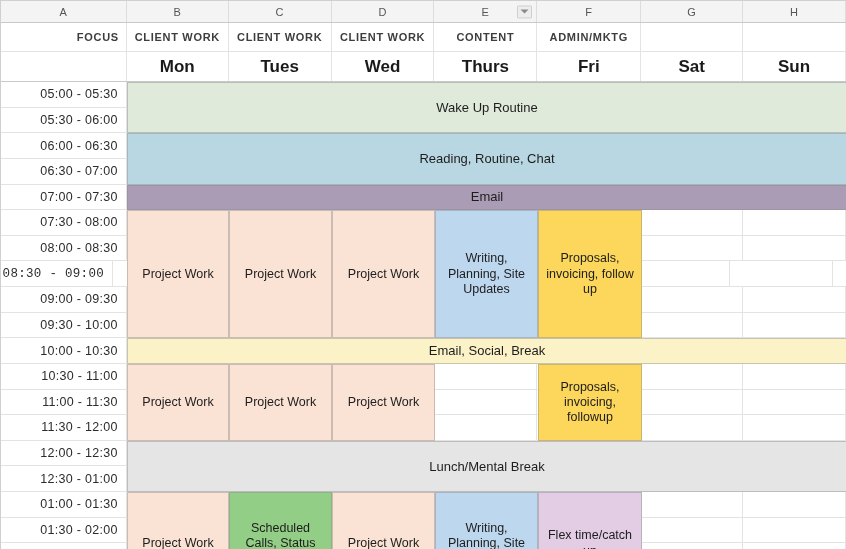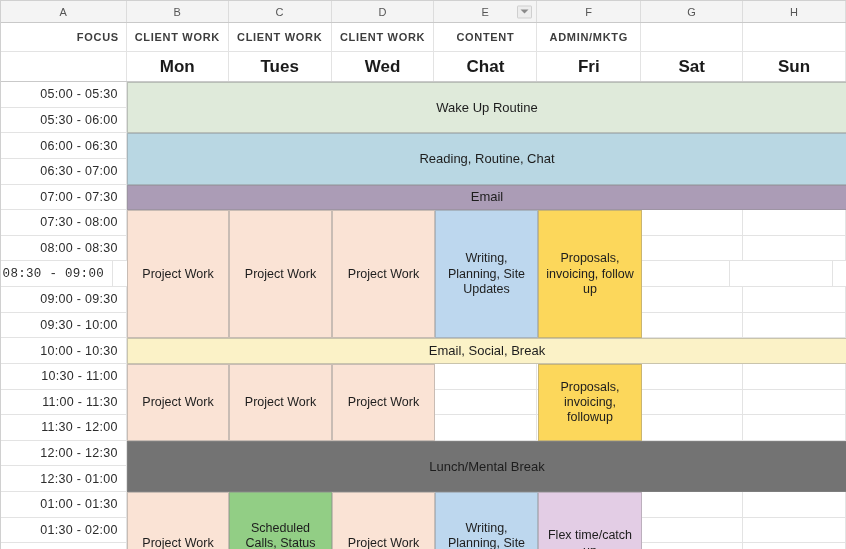--- a/index.html
+++ b/index.html
@@ -188,21 +188,21 @@
       <div class="cell" style="width: 102px;">
         <span>Mon</span>
       </div>
       <div class="cell" style="width: 103px;">
         <span>Tues</span>
       </div>
       <div class="cell" style="width: 103px;">
         <span>Wed</span>
       </div>
       <div class="cell" style="width: 103px;">
-        <span>Chat</span>
+        <span>Thurs</span>
       </div>
       <div class="cell" style="width: 104px;">
         <span>Fri</span>
       </div>
       <div class="cell" style="width: 102px;">
         <span>Sat</span>
       </div>
       <div class="cell" style="width: 103px;">
         <span>Sun</span>
       </div>
@@ -738,21 +738,21 @@
         </div>
         <div class="block" style="left: 228px; width: 103px; top: 282.04px; height: 76.92px; background: rgb(250, 227, 213);">
           <span>Project Work</span>
         </div>
         <div class="block" style="left: 331px; width: 103px; top: 282.04px; height: 76.92px; background: rgb(250, 227, 213);">
           <span>Project Work</span>
         </div>
         <div class="block" style="left: 537px; width: 104px; top: 282.04px; height: 76.92px; background: rgb(252, 215, 91);">
           <span>Proposals, invoicing, followup</span>
         </div>
-        <div class="block wide" style="left: 126px; width: 720px; top: 358.96px; height: 51.28px; background: #737373;">
+        <div class="block wide" style="left: 126px; width: 720px; top: 358.96px; height: 51.28px; background: #e5e5e5;">
           <span>Lunch/Mental Break</span>
         </div>
         <div class="block" style="left: 126px; width: 102px; top: 410.24px; height: 102.56px; background: rgb(250, 227, 213);">
           <span>Project Work</span>
         </div>
         <div class="block" style="left: 228px; width: 103px; top: 410.24px; height: 102.56px; background: rgb(146, 206, 133);">
           <span>Scheduled Calls, Status Updates</span>
         </div>
         <div class="block" style="left: 331px; width: 103px; top: 410.24px; height: 102.56px; background: rgb(250, 227, 213);">
           <span>Project Work</span>

